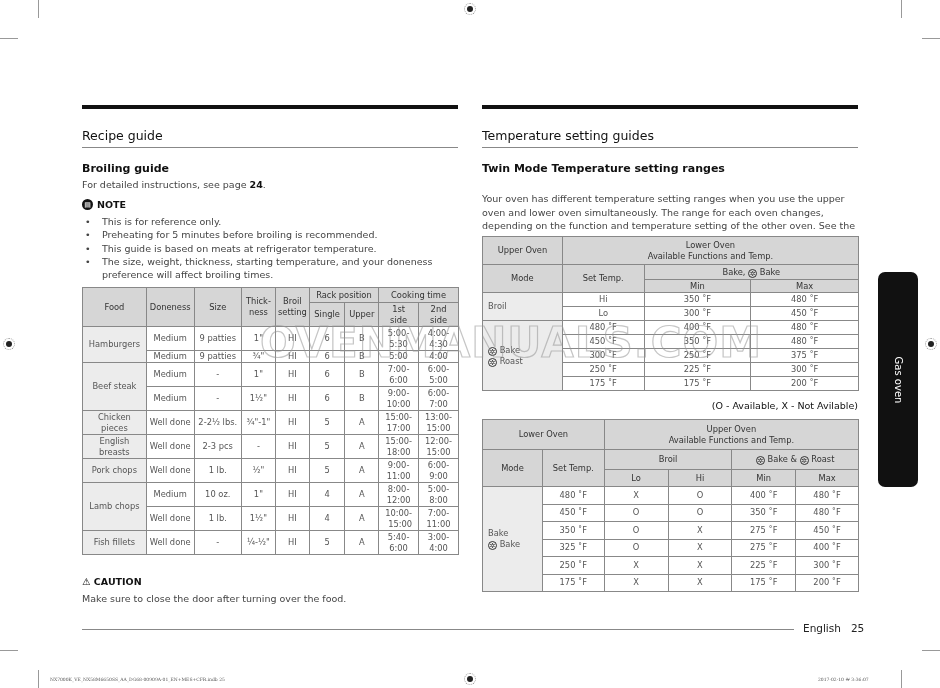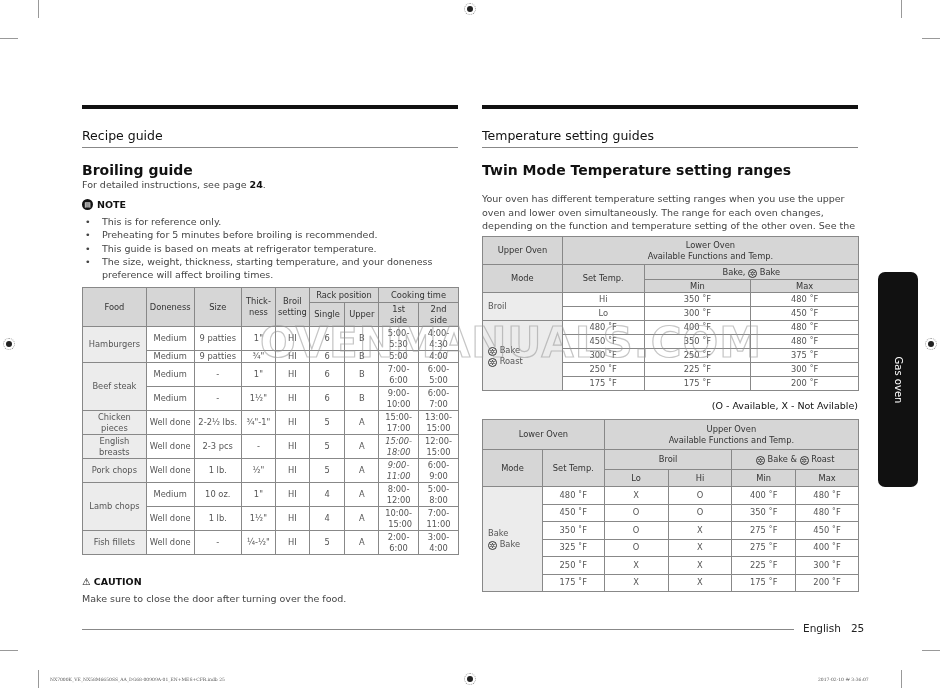--- a/index.html
+++ b/index.html
@@ -4,21 +4,21 @@
 <style>
   html,body{margin:0;padding:0;background:#fff;}
   body{width:940px;height:688px;position:relative;overflow:hidden;font-family:"DejaVu Sans","Liberation Sans",sans-serif;color:#333;}
   .abs{position:absolute;}
   .crop{position:absolute;background:#999;}
   .reg{position:absolute;width:12px;height:12px;border-radius:50%;border:1px dotted #999;box-sizing:border-box;}
   .reg::after{content:"";position:absolute;left:2px;top:2px;width:6px;height:6px;border-radius:50%;background:#222;}
   .topbar{position:absolute;height:4px;background:#111;}
   .h1{position:absolute;font-size:12.5px;color:#111;}
   .rule{position:absolute;height:1px;background:#888;}
-  .h2{position:absolute;font-size:14px;font-weight:bold;color:#111;}
+  .h2{position:absolute;font-size:11px;font-weight:bold;color:#111;}
   .p{position:absolute;font-size:9.5px;line-height:13.5px;color:#444;}
   .note{position:absolute;font-size:9.5px;font-weight:bold;color:#111;display:flex;align-items:center;gap:4px;}
   .note-icon{width:11px;height:11px;border-radius:50%;background:#111;color:#fff;font-size:7px;display:inline-flex;align-items:center;justify-content:center;}
   ul.bul{position:absolute;margin:0;padding:0;list-style:none;font-size:9.5px;line-height:13.3px;color:#444;}
   ul.bul li{position:relative;padding-left:20px;}
   ul.bul li::before{content:"•";position:absolute;left:3px;}
   table{border-collapse:collapse;position:absolute;font-size:8.3px;color:#555;}
   td,th{border:1px solid #888;text-align:center;font-weight:normal;padding:0;line-height:11px;}
   th{background:#d6d6d6;color:#333;}
   td.fc{background:#ececec;}
@@ -148,32 +148,32 @@
         <td style="padding: 0px 6px;">13:00-15:00</td>
       </tr>
       <tr style="height: 24px;">
         <td class="fc" style="padding: 0px 3px;">English breasts</td>
         <td>Well done</td>
         <td>2-3 pcs</td>
         <td>-</td>
         <td>HI</td>
         <td>5</td>
         <td>A</td>
-        <td style="padding: 0px 6px; font-style: italic;">15:00-18:00</td>
+        <td style="padding: 0px 6px;">15:00-18:00</td>
         <td style="padding: 0px 6px;">12:00-15:00</td>
       </tr>
       <tr style="height: 24px;">
         <td class="fc" style="padding: 0px 3px;">Pork chops</td>
         <td>Well done</td>
         <td>1 lb.</td>
         <td>½"</td>
         <td>HI</td>
         <td>5</td>
         <td>A</td>
-        <td style="padding: 0px 6px; font-style: italic;">9:00-11:00</td>
+        <td style="padding: 0px 6px;">9:00-11:00</td>
         <td style="padding: 0px 6px;">6:00-9:00</td>
       </tr>
       <tr style="height: 24px;">
         <td class="fc" rowspan="2" style="padding: 0px 3px;">Lamb chops</td>
         <td>Medium</td>
         <td>10 oz.</td>
         <td>1"</td>
         <td>HI</td>
         <td>4</td>
         <td>A</td>
@@ -191,21 +191,21 @@
         <td style="padding: 0px 6px;">7:00-11:00</td>
       </tr>
       <tr style="height: 24px;">
         <td class="fc" style="padding: 0px 3px;">Fish fillets</td>
         <td>Well done</td>
         <td>-</td>
         <td>¼-½"</td>
         <td>HI</td>
         <td>5</td>
         <td>A</td>
-        <td style="padding: 0px 6px;">2:00-6:00</td>
+        <td style="padding: 0px 6px;">5:40-6:00</td>
         <td style="padding: 0px 6px;">3:00-4:00</td>
       </tr>
     </tbody>
 </table>
 
 <div class="caution" style="left:82px;top:576px;"><span>⚠</span> <span>CAUTION</span></div>
 <div class="p" style="left:82px;top:592px;">Make sure to close the door after turning over the food.</div>
 
 <div class="topbar" style="left:482px;top:105px;width:376px;"></div>
 <div class="h1" style="left:482px;top:128px;">Temperature setting guides</div>

